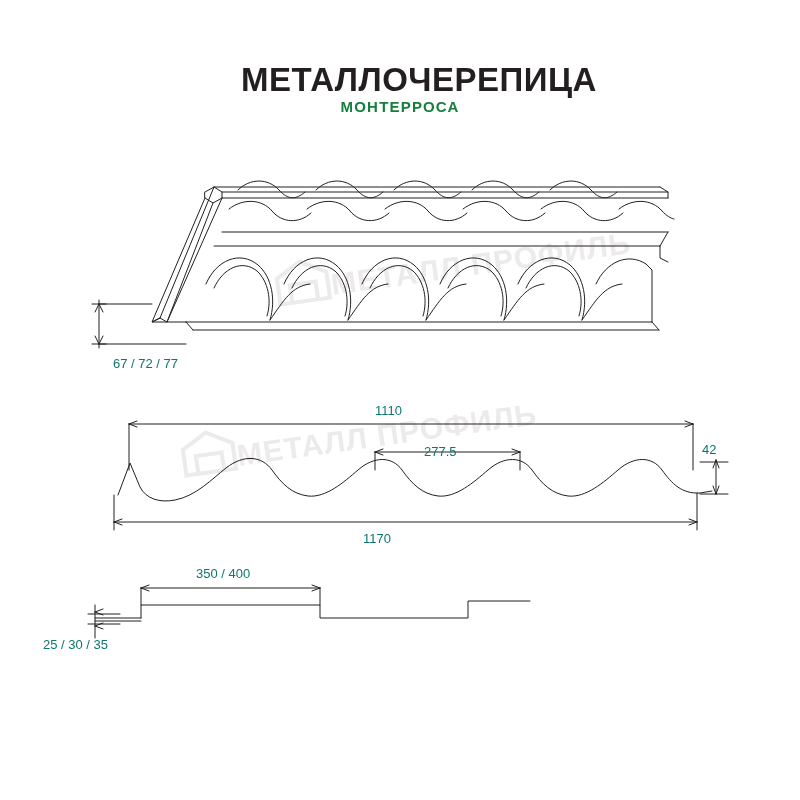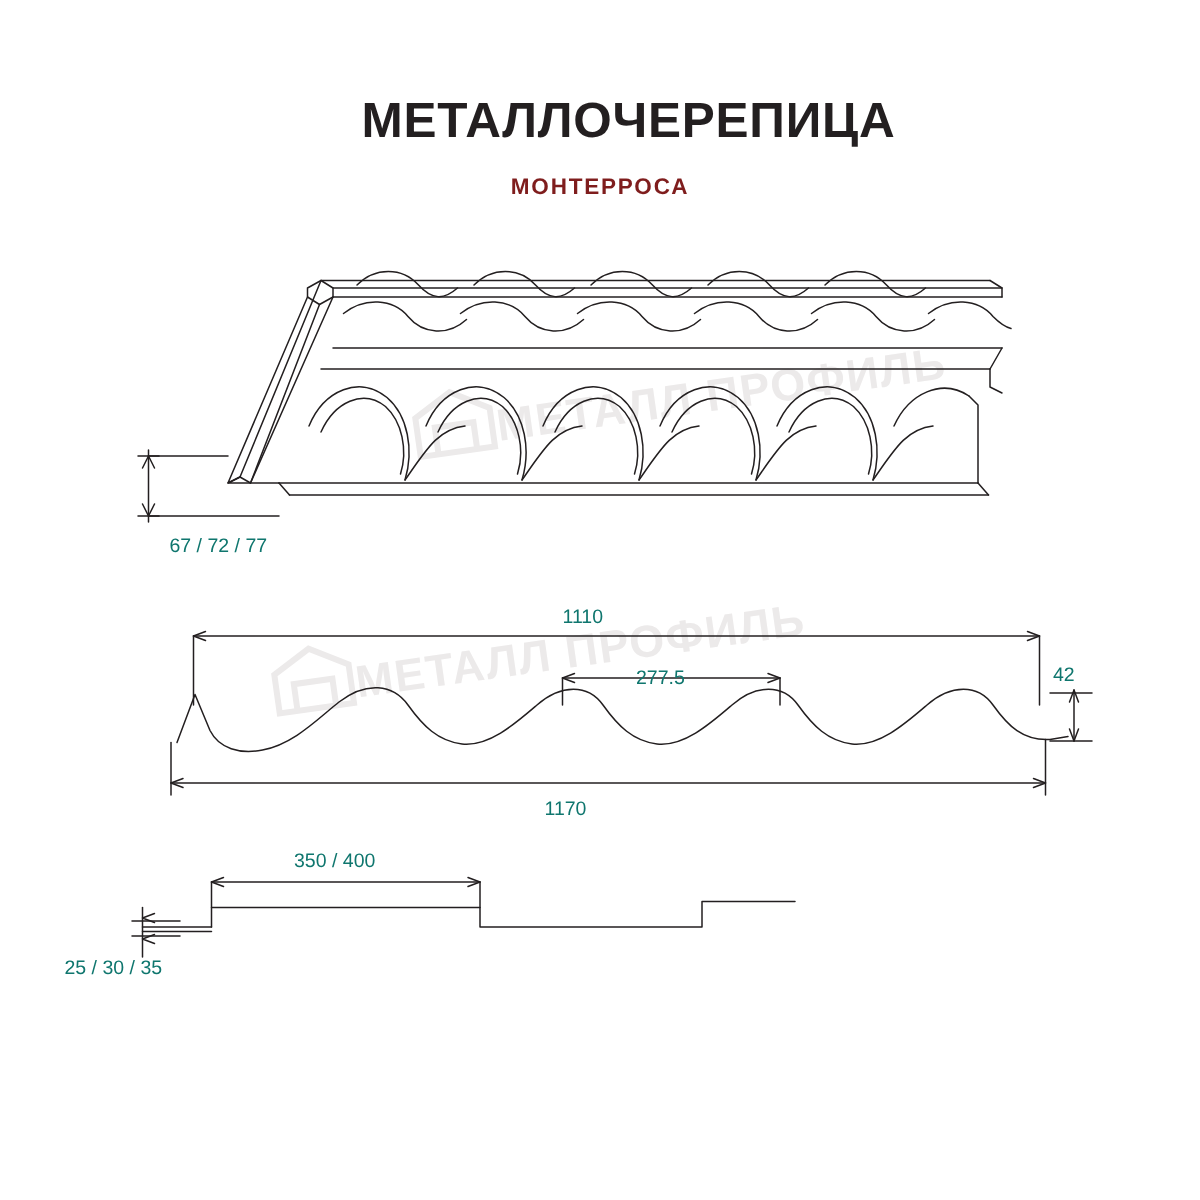--- a/index.html
+++ b/index.html
@@ -31,25 +31,25 @@
   }
   .title-main {
     font-size: 33px;
     font-weight: bold;
     letter-spacing: 0.5px;
     color: #231f20;
     line-height: 1.1;
     padding-left: 38px;
   }
   .title-sub {
-    margin-top: 18px;
+    margin-top: 0;
     font-size: 15px;
     font-weight: bold;
     letter-spacing: 1.2px;
-    color: #7f1d1d;
+    color: #15803d;
   }
   .dim-label {
     position: absolute;
     font-size: 13px;
     color: #0f766e;
     white-space: nowrap;
   }
   .wm {
     position: absolute;
     font-size: 30px;

